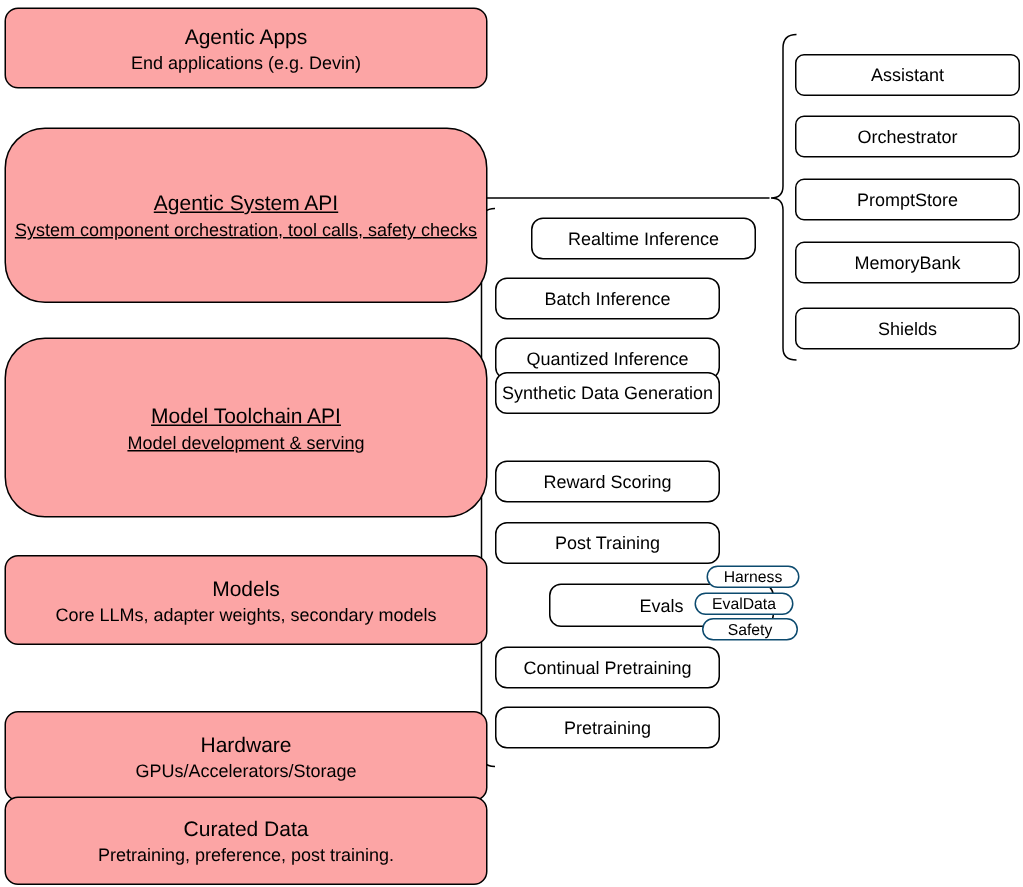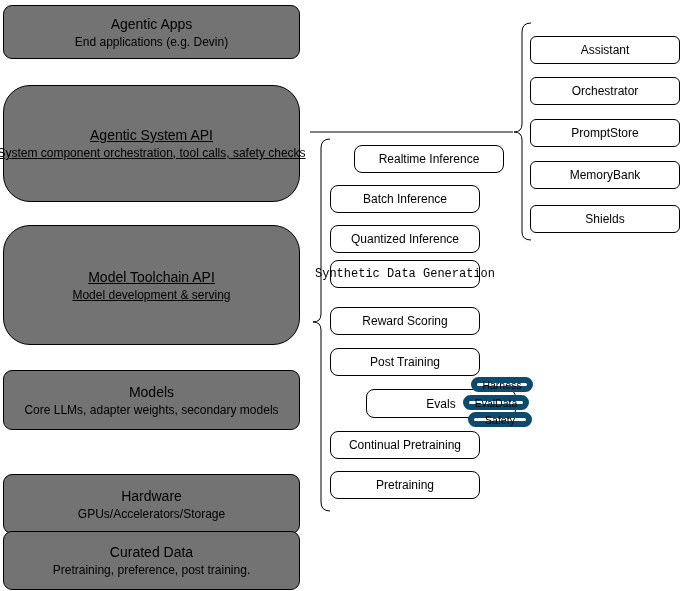--- a/index.html
+++ b/index.html
@@ -17,23 +17,23 @@
   }
   svg.overlay {
     position: absolute;
     left: 0; top: 0;
     width: 682px; height: 591px;
     pointer-events: none;
   }
   .node {
     position: absolute;
     left: 3px;
-    width: 297px;
+    width: 322px;
     border: 1px solid #000000;
-    background: #737373;
+    background: #fca5a5;
     display: flex;
     flex-direction: column;
     align-items: center;
     justify-content: center;
     text-align: center;
   }
   .node.big   { border-radius: 27px; text-decoration: underline; }
   .node.small { border-radius: 9px; }
   .node .title    { font-size: 14px; line-height: 17px; white-space: nowrap; }
   .node .subtitle { font-size: 12px; line-height: 13px; margin-top: 3px; white-space: nowrap; }
@@ -48,21 +48,21 @@
     align-items: center;
     justify-content: center;
     font-size: 12px;
     white-space: nowrap;
   }
   .mini.right-col { border-radius: 6px; left: 530px; }
   .mini.mid-col   { left: 330px; }
   .pill {
     position: absolute;
     height: 15px;
-    border: 6px solid #0c4a6e;
+    border: 1px solid #0c4a6e;
     background: #ffffff;
     border-radius: 8px;
     display: flex;
     align-items: center;
     justify-content: center;
     font-size: 10.5px;
     white-space: nowrap;
   }
 </style>
 </head>
@@ -102,21 +102,21 @@
   </div>
 
   <div class="node small" style="top:531px; height:59px;">
     <div class="title">Curated Data</div>
     <div class="subtitle">Pretraining, preference, post training.</div>
   </div>
 
   <div class="mini mid-col" style="top:145px;margin-left:24px;">Realtime Inference</div>
   <div class="mini mid-col" style="top:185px;">Batch Inference</div>
   <div class="mini mid-col" style="top:225px;">Quantized Inference</div>
-  <div class="mini mid-col" style="top:260px;font-family:Liberation Mono, monospace;">Synthetic Data Generation</div>
+  <div class="mini mid-col" style="top:248px;">Synthetic Data Generation</div>
   <div class="mini mid-col" style="top:307px;">Reward Scoring</div>
   <div class="mini mid-col" style="top:348px;">Post Training</div>
   <div class="mini mid-col" style="top:389px; height:29px;margin-left:36px;">Evals</div>
   <div class="mini mid-col" style="top:431px;">Continual Pretraining</div>
   <div class="mini mid-col" style="top:471px;">Pretraining</div>
 
   <div class="pill" style="left:471px; top:377px; width:62px;">Harness</div>
   <div class="pill" style="left:463px; top:395px; width:66px;">EvalData</div>
   <div class="pill" style="left:468px; top:412px; width:64px;">Safety</div>
 

